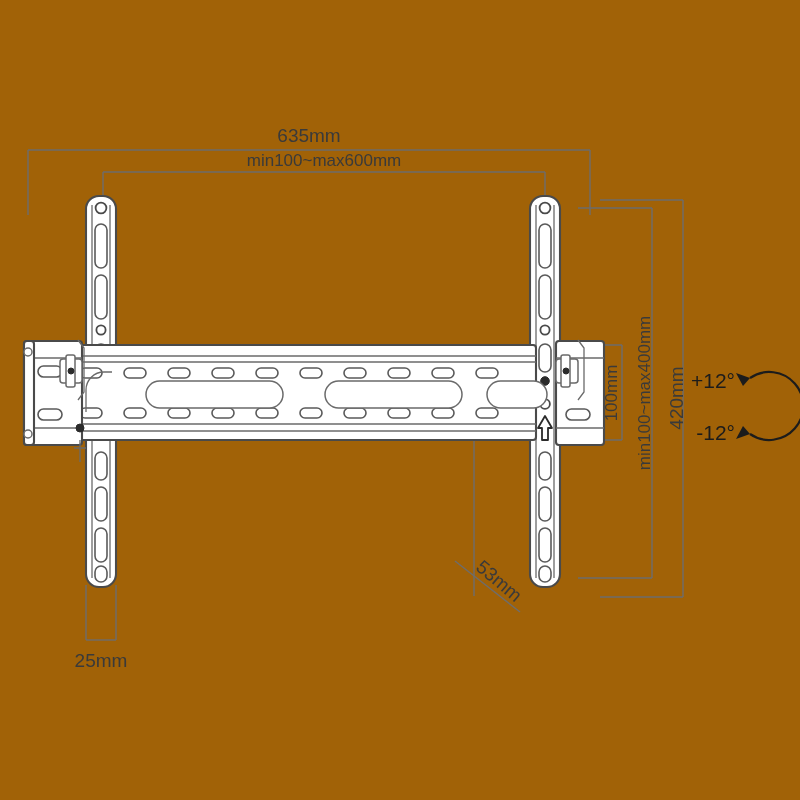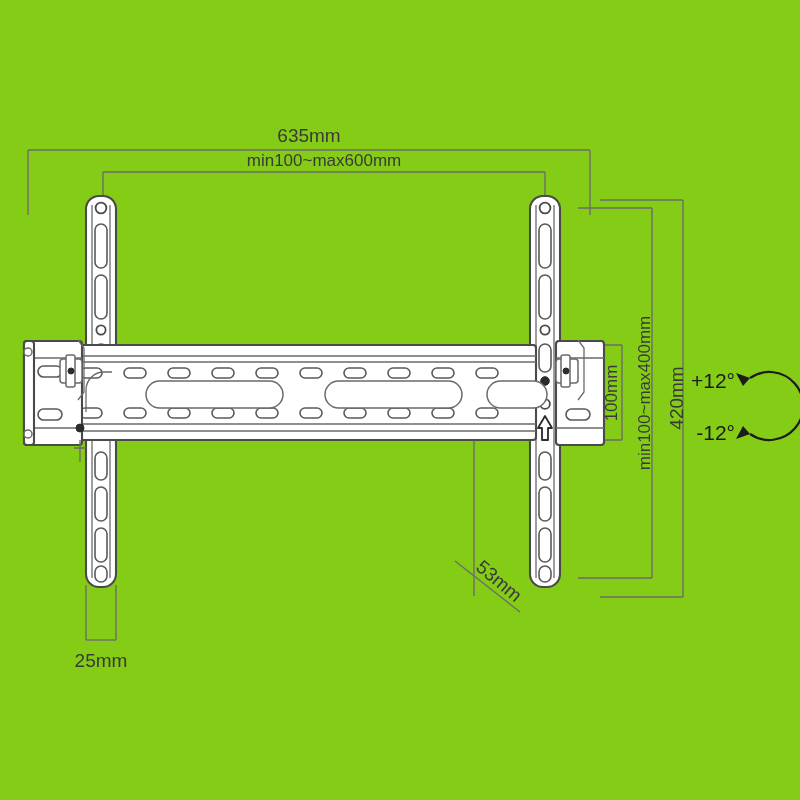--- a/index.html
+++ b/index.html
@@ -4,21 +4,21 @@
 <style>
   html, body {
     margin: 0;
     padding: 0;
     background: #ffffff;
   }
   #stage {
     position: relative;
     width: 800px;
     height: 800px;
-    background: #84cc16;
+    background: #a16207;
     font-family: "Liberation Sans", sans-serif;
     overflow: hidden;
   }
   #drawing {
     position: absolute;
     left: 0;
     top: 0;
     width: 800px;
     height: 800px;
   }

